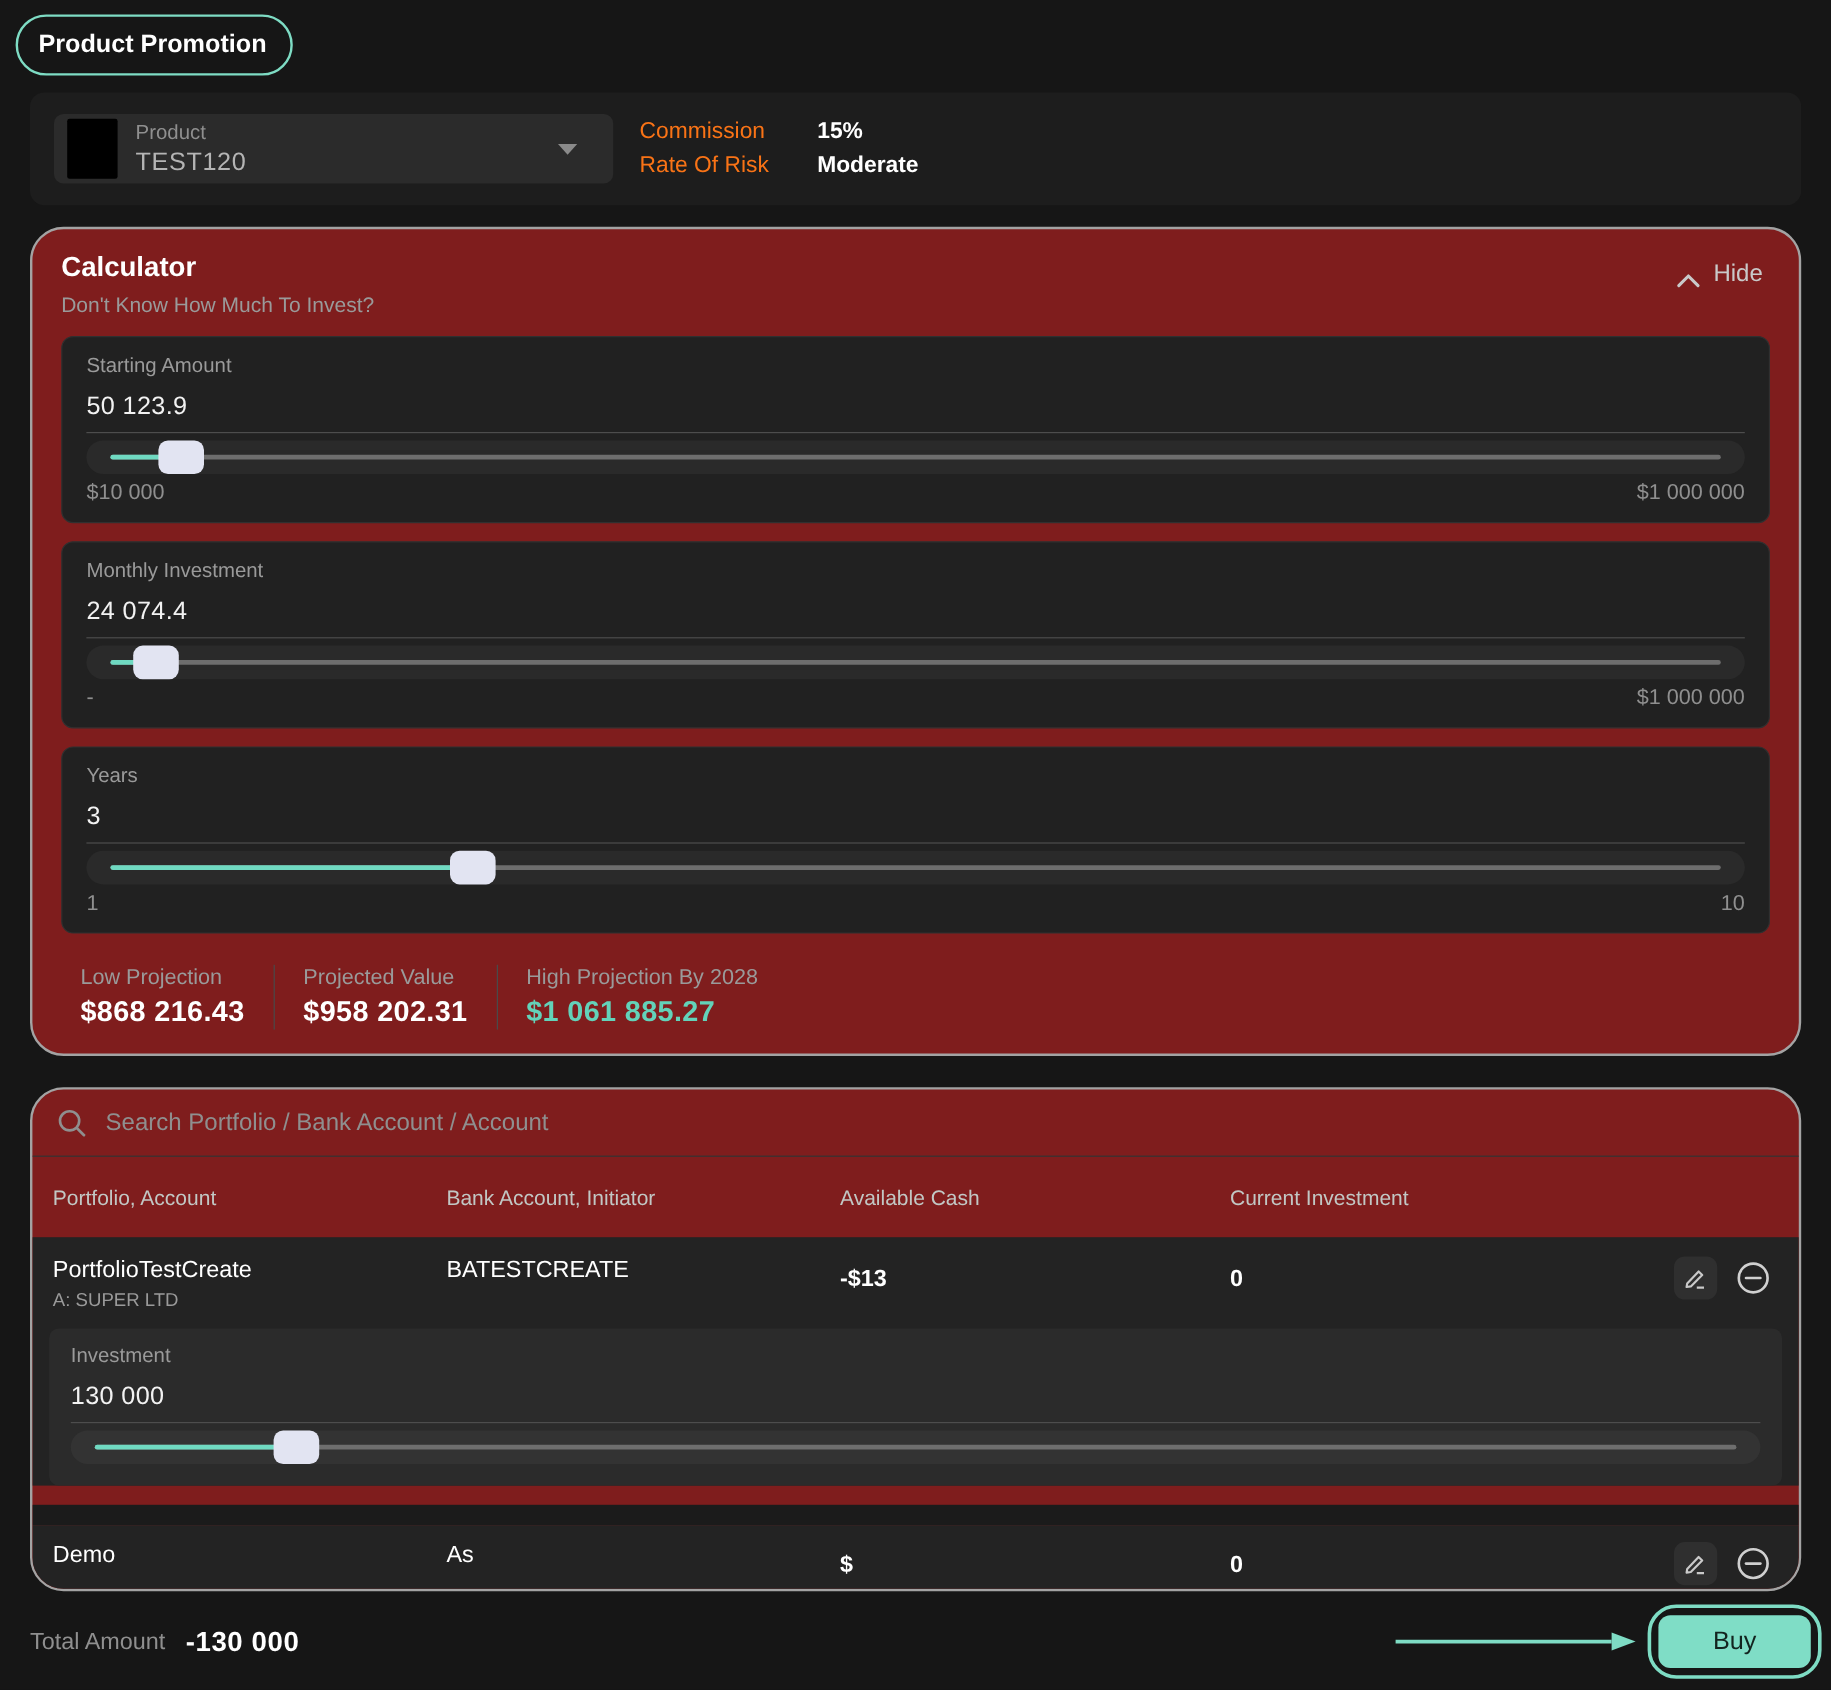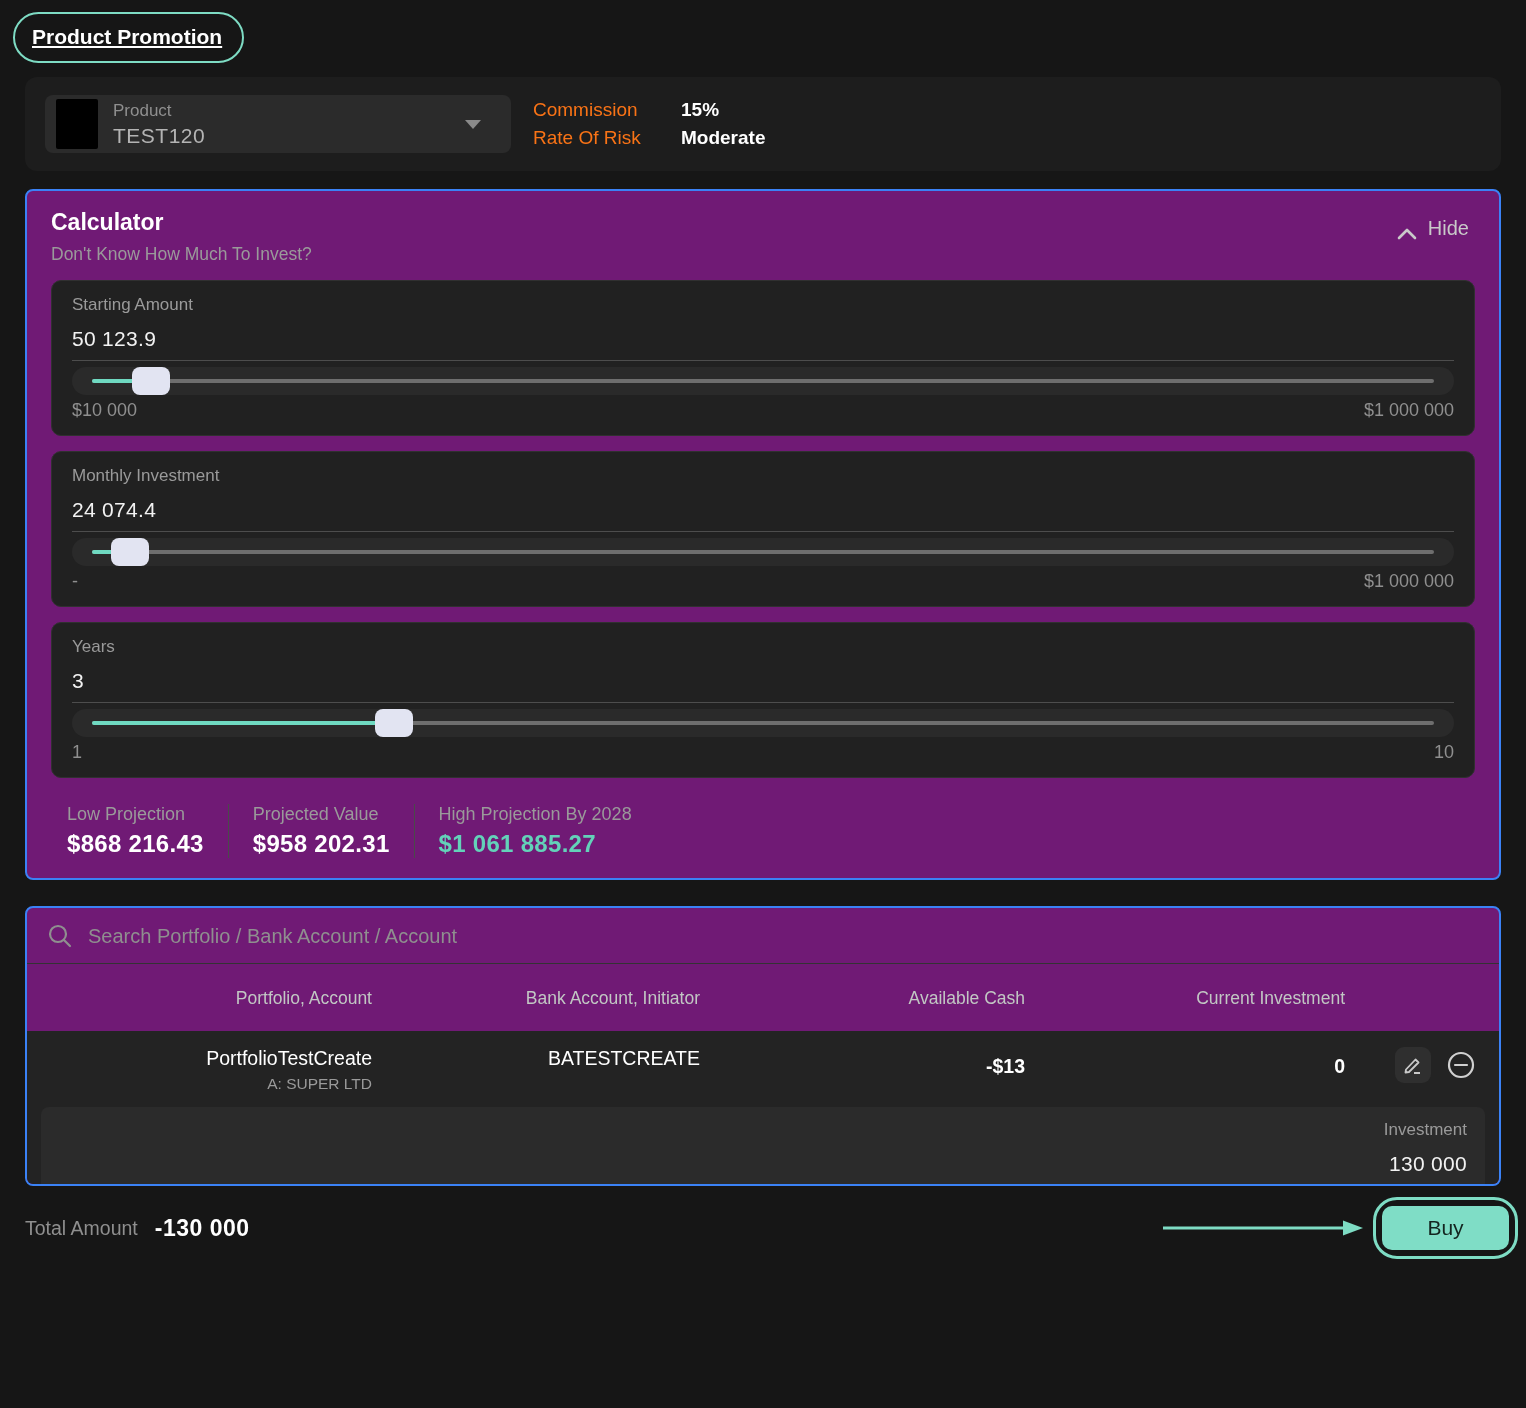--- a/index.html
+++ b/index.html
@@ -1,40 +1,40 @@
 <!DOCTYPE html>
 <html><head>
 <meta charset="utf-8">
 <style>
   * { margin:0; padding:0; box-sizing:border-box; }
   html,body { width:1526px; height:1408px; background:#161616; overflow:hidden;
     font-family:"Liberation Sans", sans-serif; color:#fff; }
 
   
   .title-pill { display:inline-block; margin:12px 0 0 13px; padding:11px 20px 12px 17px;
-    border:2.5px solid #7EDCC4; border-radius:26px; font-size:21px; font-weight:bold; color:#fff;text-decoration:underline; }
+    border:2.5px solid #7EDCC4; border-radius:26px; font-size:21px; font-weight:bold; color:#fff; }
 
   
   .product-bar { margin:14px 25px 0; height:94px; background:#1d1d1d; border-radius:12px;
     display:flex; align-items:center; padding:0 20px; }
   .product-dd { width:466px; height:58px; background:#2b2b2b; border-radius:8px;
     display:flex; align-items:center; padding:0 30px 0 11px; cursor:pointer; }
   .product-thumb { width:42px; height:50px; background:#000; border-radius:2px; flex:0 0 auto; }
   .product-dd-text { margin-left:15px; display:flex; flex-direction:column; gap:3px; }
   .product-dd-label { font-size:17px; color:#8f8f8f; }
   .product-dd-value { font-size:21px; color:#b4b4b4; letter-spacing:.5px; }
   .caret-down { margin-left:auto; width:0; height:0; border-left:8px solid transparent;
     border-right:8px solid transparent; border-top:9px solid #8a8a8a; }
   .product-info { margin-left:22px; display:grid; grid-template-columns:148px auto;
     row-gap:6px; column-gap:0; align-items:center; }
   .info-label { font-size:19px; color:#f97316; }
   .info-value { font-size:19px; font-weight:bold; color:#fff; }
 
   
-  .section { margin:18px 25px 0; border:2px solid #3b82f6; border-radius:8px; background:#701a75; }
+  .section { margin:18px 25px 0; border:2px solid #a3a3a3; border-radius:28px; background:#7f1d1d; }
   .calc { padding:18px 24px 20px; }
   .calc-head { display:flex; justify-content:space-between; align-items:flex-start; }
   .calc-title { font-size:23px; font-weight:bold; }
   .calc-sub { font-size:17.5px; color:#9a9a9a; margin-top:8px; }
   .hide-btn { display:flex; align-items:flex-end; gap:11px; color:#c9c9c9; font-size:20px;
     margin:8px 6px 0 0; cursor:pointer; }
 
   .field { margin-top:15px; background:#212121; border:1px solid #303030; border-radius:10px;
     padding:14px 20px; }
   .field-label { font-size:17px; color:#9a9a9a; }
@@ -53,21 +53,21 @@
 
   .projections { display:flex; margin-top:26px; }
   .proj { padding:0 24px; }
   .proj:first-child { padding-left:16px; }
   .proj + .proj { border-left:1px solid #4a4a4a; }
   .proj-label { font-size:18px; color:#9a9a9a; }
   .proj-value { font-size:24px; font-weight:bold; margin-top:5px; letter-spacing:.3px; }
   .proj-value.highlight { color:#63D2B9; }
 
   
-  .table-section { margin-top:26px; height:280px; overflow:hidden; padding:0;text-align:right; }
+  .table-section { margin-top:26px; height:420px; overflow:hidden; padding:0; }
   .search-row { display:flex; align-items:center; gap:15px; padding:15px 20px 14px;
     border-bottom:1px solid #333; }
   .search-placeholder { font-size:20px; color:#8f8f8f; }
   .tgrid { display:grid; grid-template-columns:328px 328px 325px 1fr 134px; align-items:start; }
   .thead { padding:24px 20px 22px 17px; color:#c2c7c4; font-size:17.5px; }
   .trow { background:#232323; }
   .trow-main { padding:16px 20px 0 17px; }
   .cell-title { font-size:19.5px; color:#fff; }
   .cell-sub { font-size:15.5px; color:#9a9a9a; margin-top:5px; }
   .cell-num { font-size:19.5px; font-weight:bold; color:#fff; padding-top:8px; }

